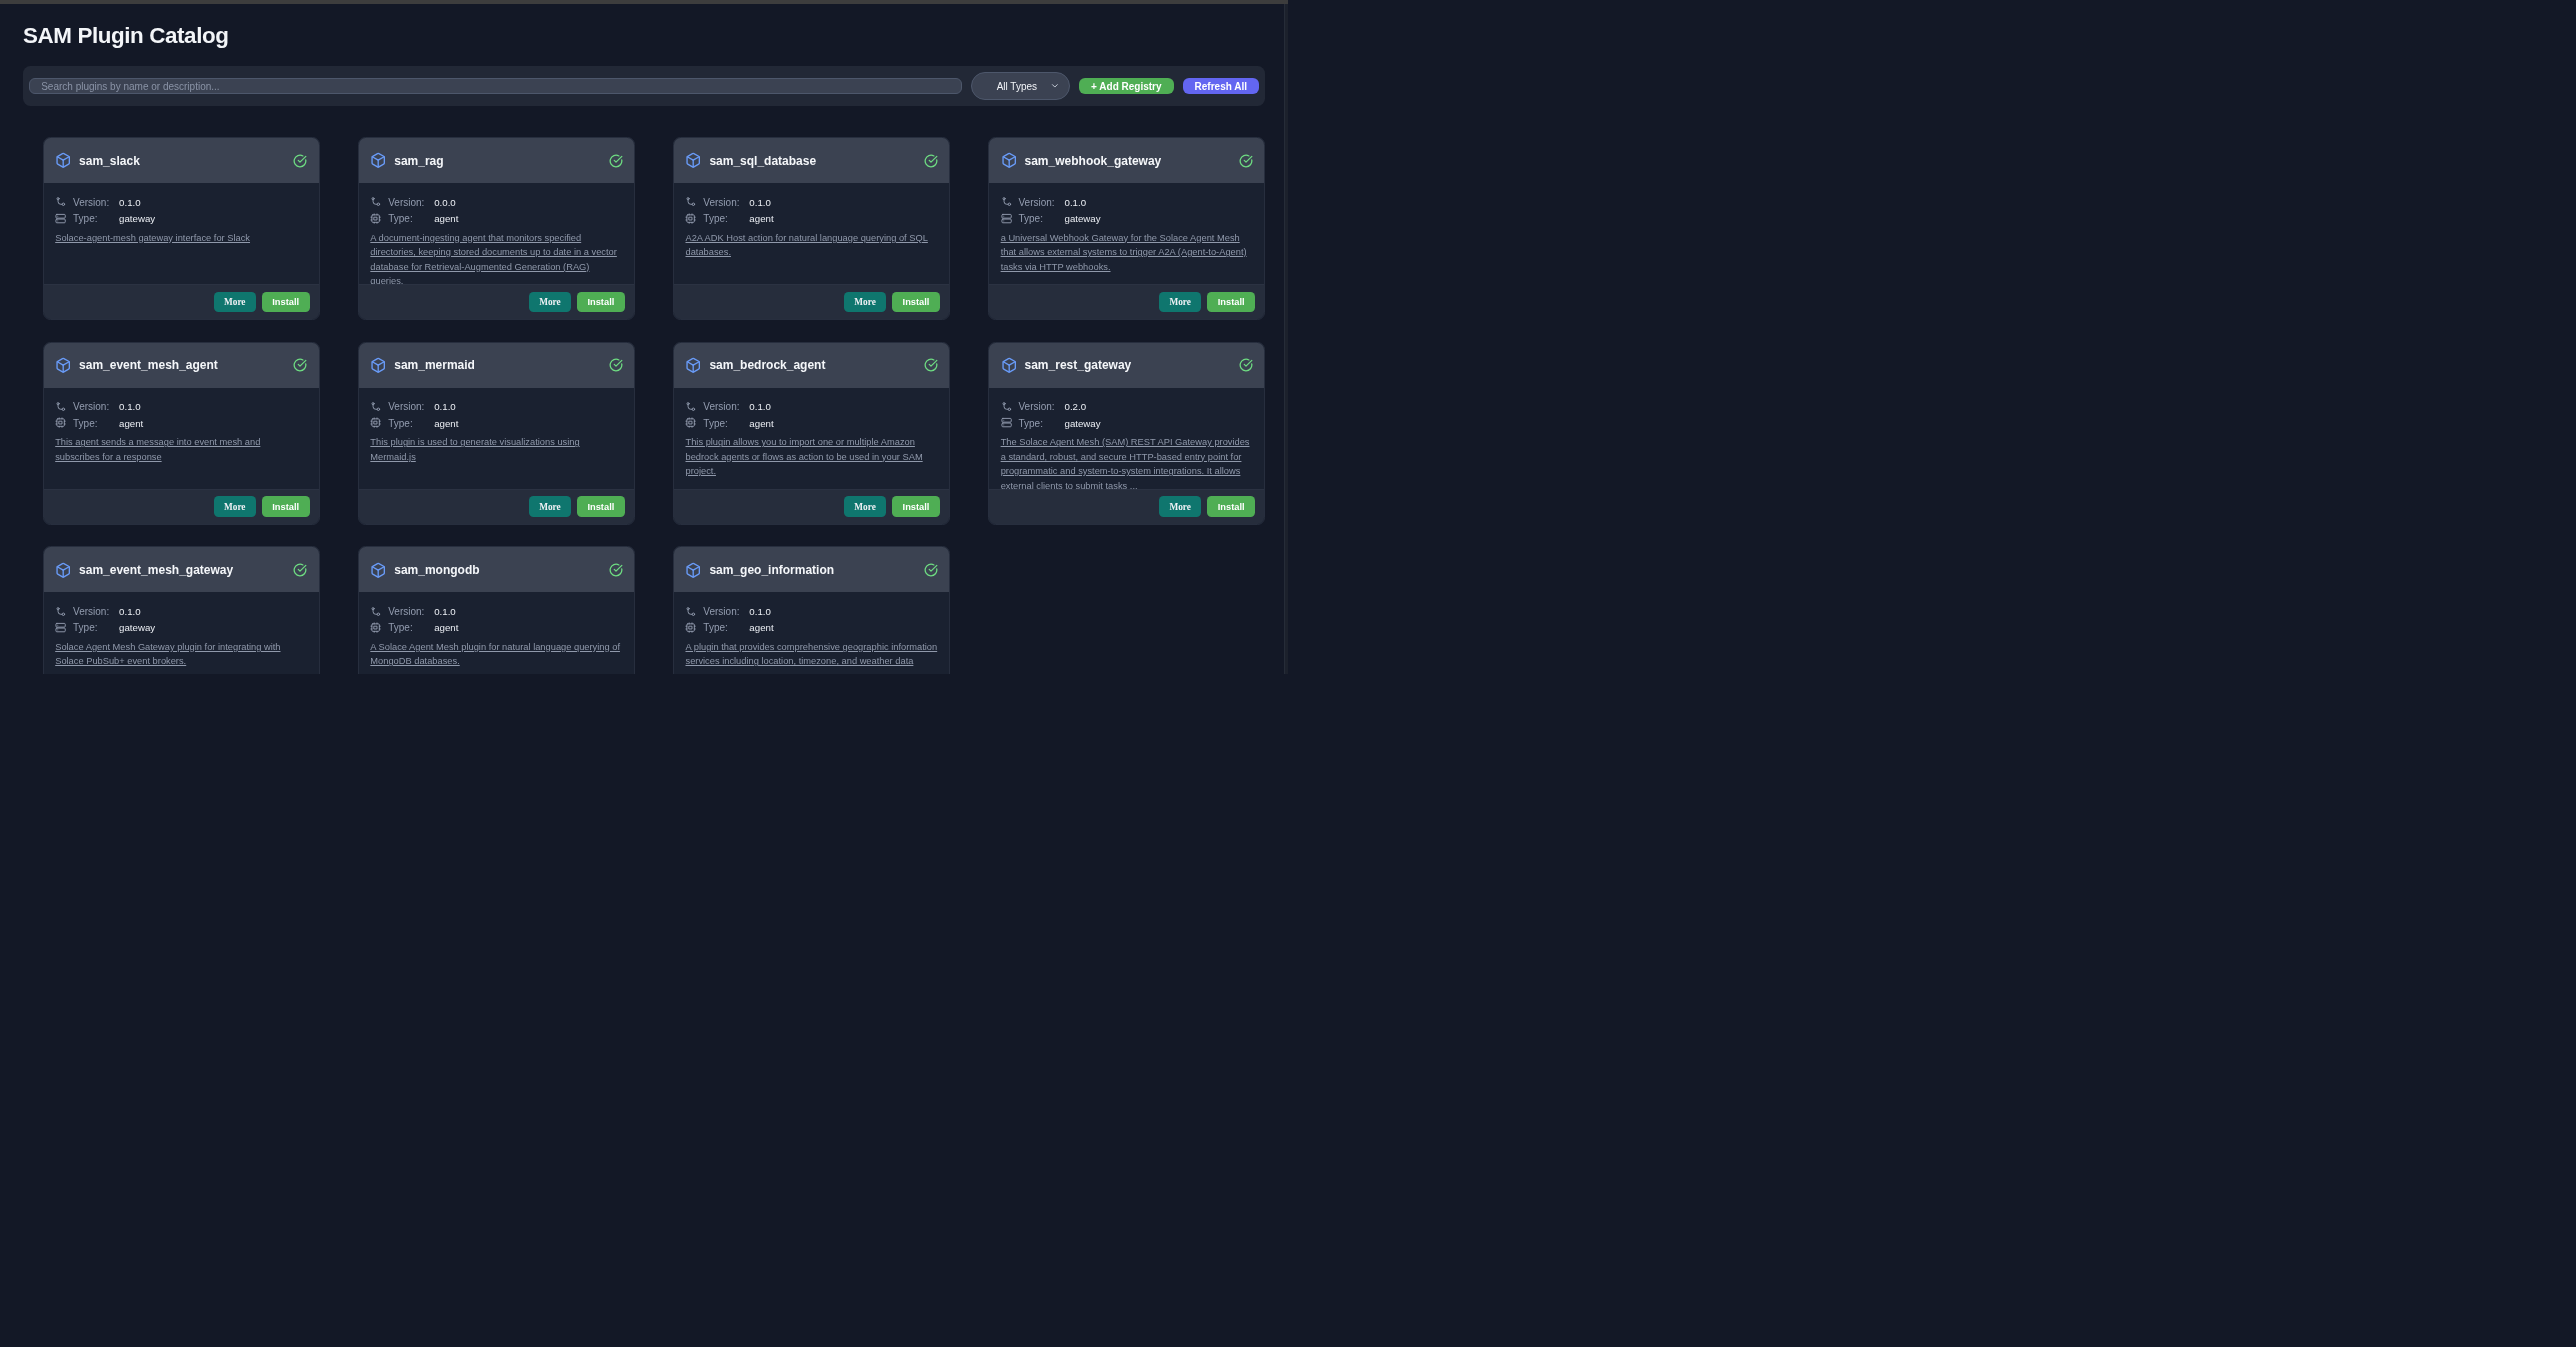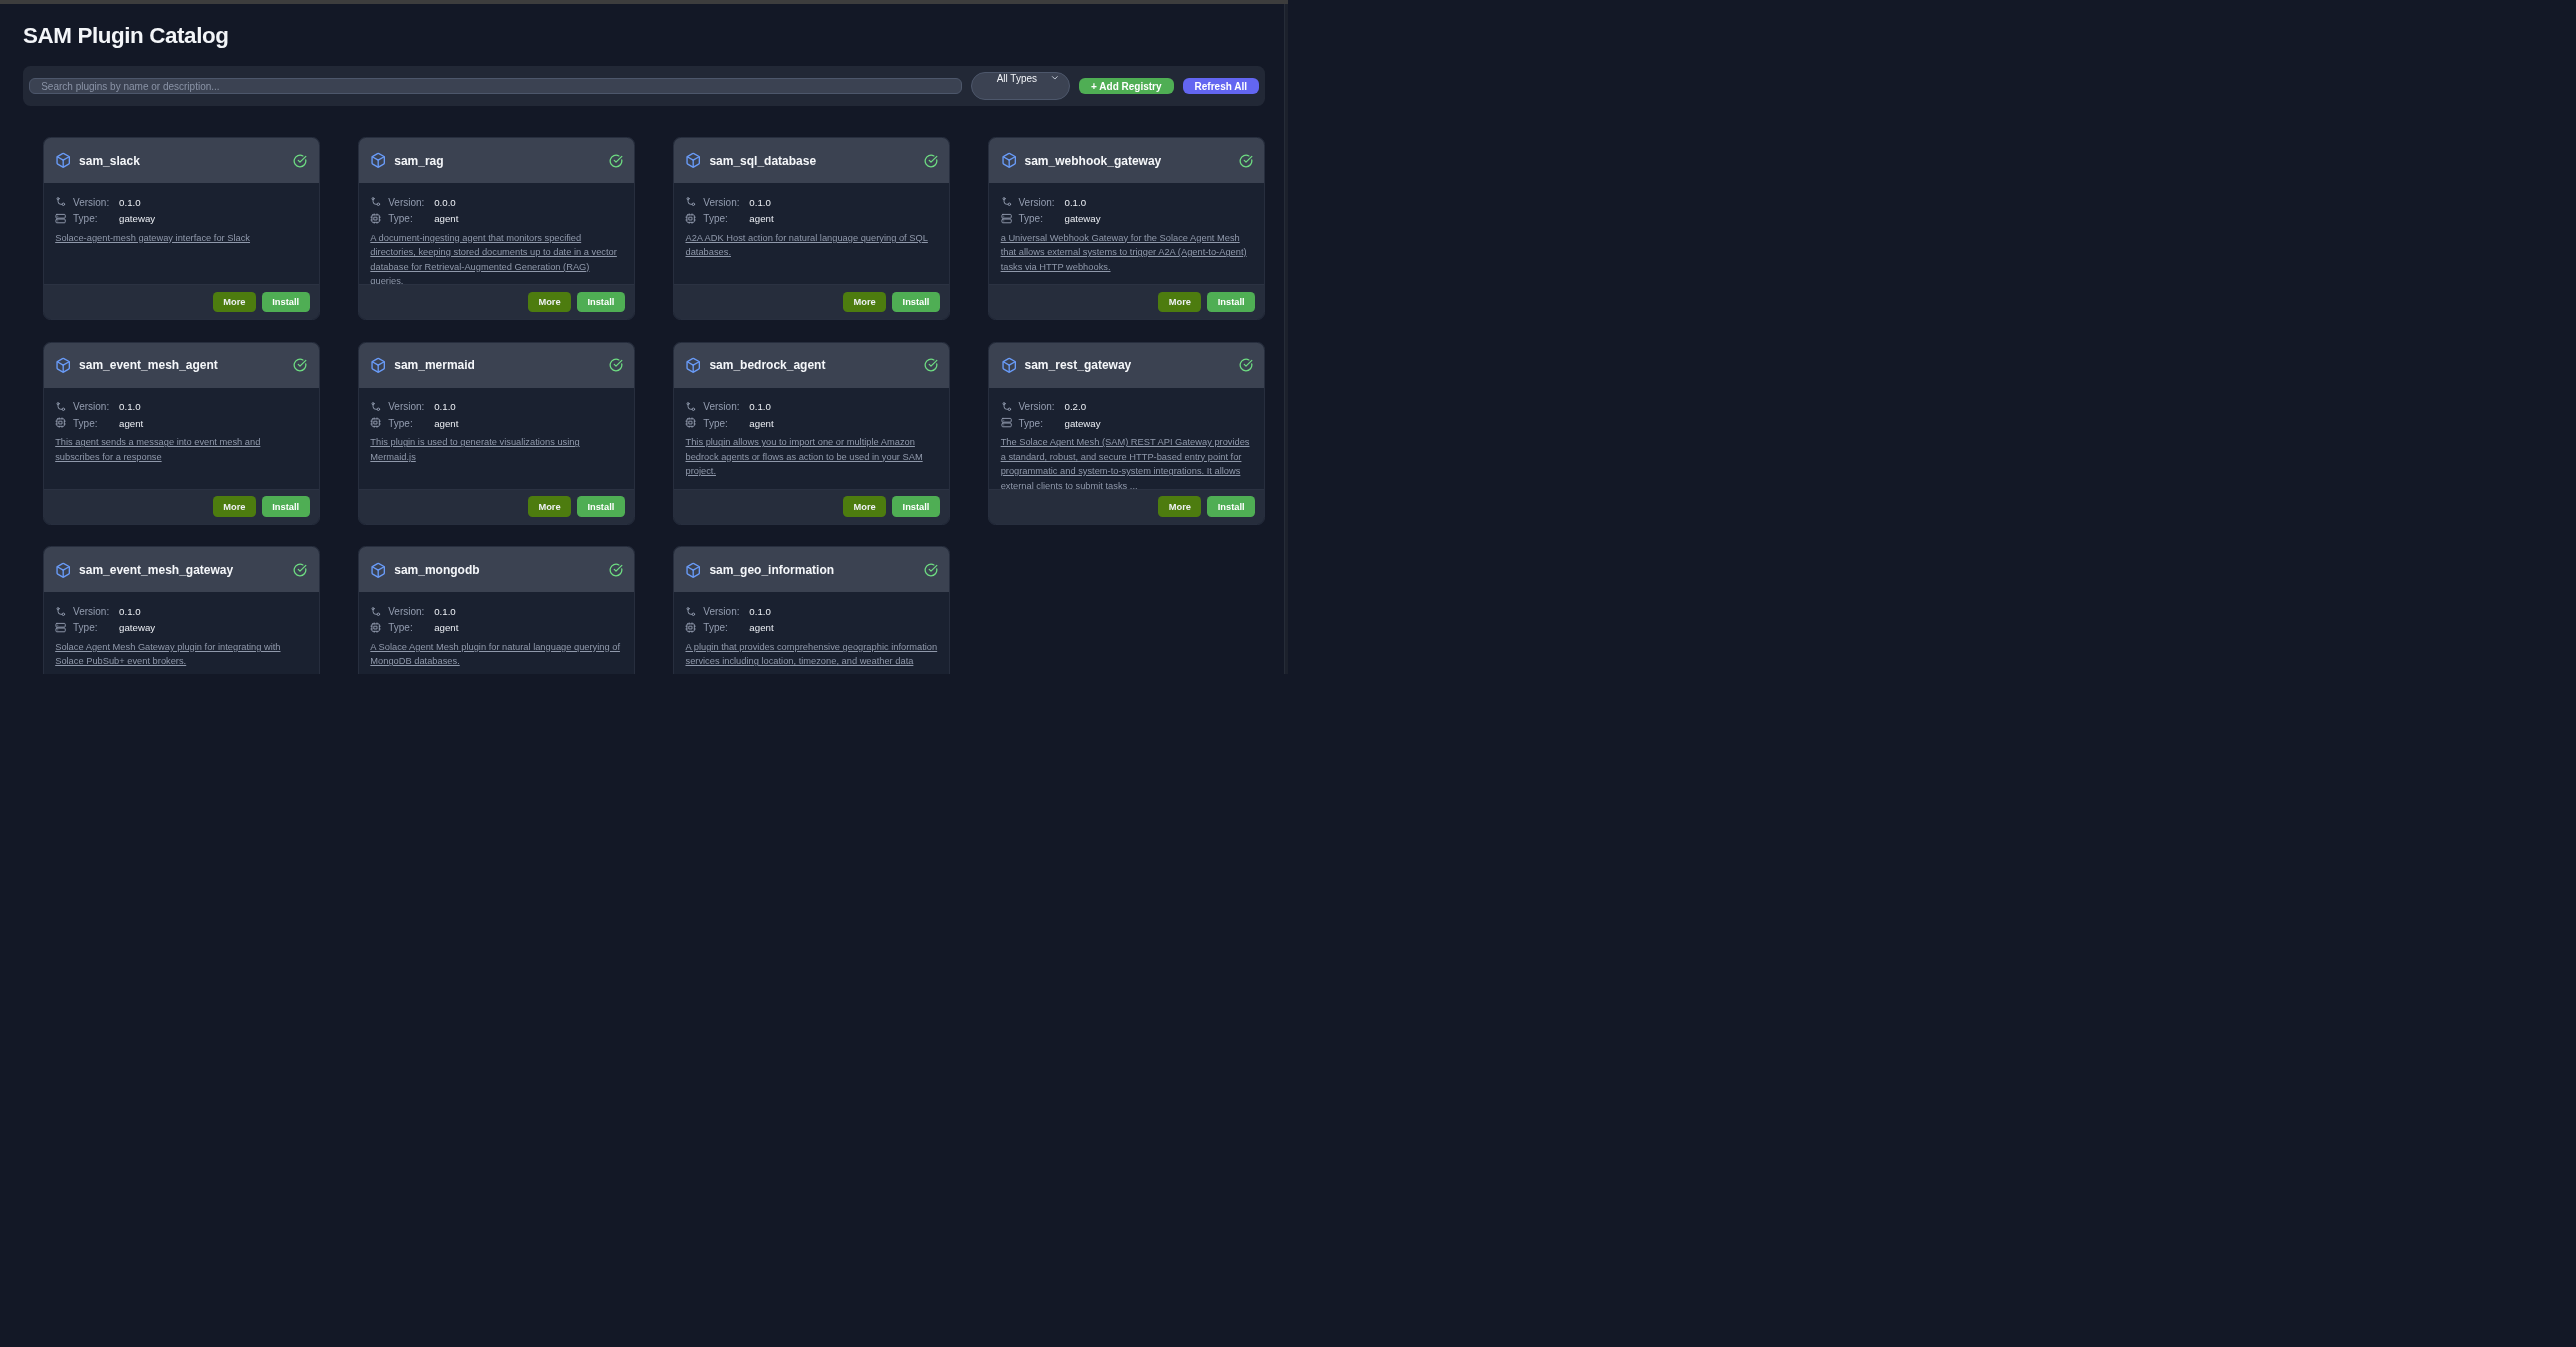--- a/index.html
+++ b/index.html
@@ -20,21 +20,21 @@
     padding:6px; display:flex; align-items:center; gap:9px;
   }
   .search-input {
     flex:1; height:16px; background:#3b4252; border:0.7px solid #4d576b;
     border-radius:6px; padding:0 11.2px; font-size:10px; color:#e8ebf0;
     font-family:"Liberation Sans", sans-serif; outline:none;
   }
   .search-input::placeholder { color:#8a93a6; }
   .type-select {
     height:28px; min-width:86px; background:#3b4252; border:0.7px solid #4d576b;
-    border-radius:14px; display:flex; align-items:flex-start; gap:13.4px;
+    border-radius:14px; display:flex; align-items:center; gap:13.4px;
     padding:0 9px 0 25px; font-size:10px; color:#f2f4f8; cursor:pointer;
   }
   .type-select .chev { color:#c7cdd9; display:flex; }
   .btn {
     height:16px; border:none; border-radius:6px; padding:0 12px;
     font-size:10px; font-weight:700; color:#ffffff; cursor:pointer;
     font-family:"Liberation Sans", sans-serif;
   }
   .btn-green { background:#4fae54; }
   .btn-indigo { background:#6366f1; }
@@ -64,21 +64,21 @@
   }
   .card-footer {
     background:#262d3c; border-top:0.7px solid #2b3242; flex:0 0 35px;
     display:flex; align-items:center; justify-content:flex-end; gap:6px;
     padding:0 9px;
   }
   .btn-sm {
     border:none; border-radius:4.5px; padding:5.2px 10.4px; font-size:9.3px;
     font-weight:700; cursor:pointer; font-family:"Liberation Sans", sans-serif;
   }
-  .btn-more { background:#4d7c0f; color:#eef0f4; }
+  .btn-more { background:#0f766e; color:#eef0f4;font-family:Liberation Serif, serif; }
   .btn-install { background:#4fae54; color:#ffffff; }
   .scroll-track {
     position:absolute; top:3.7px; right:0; bottom:0; width:3.7px;
     background:#1c212c; border-left:0.7px solid #262c38;
   }
   svg { display:block; }
 </style>
 </head>
 <body>
 

